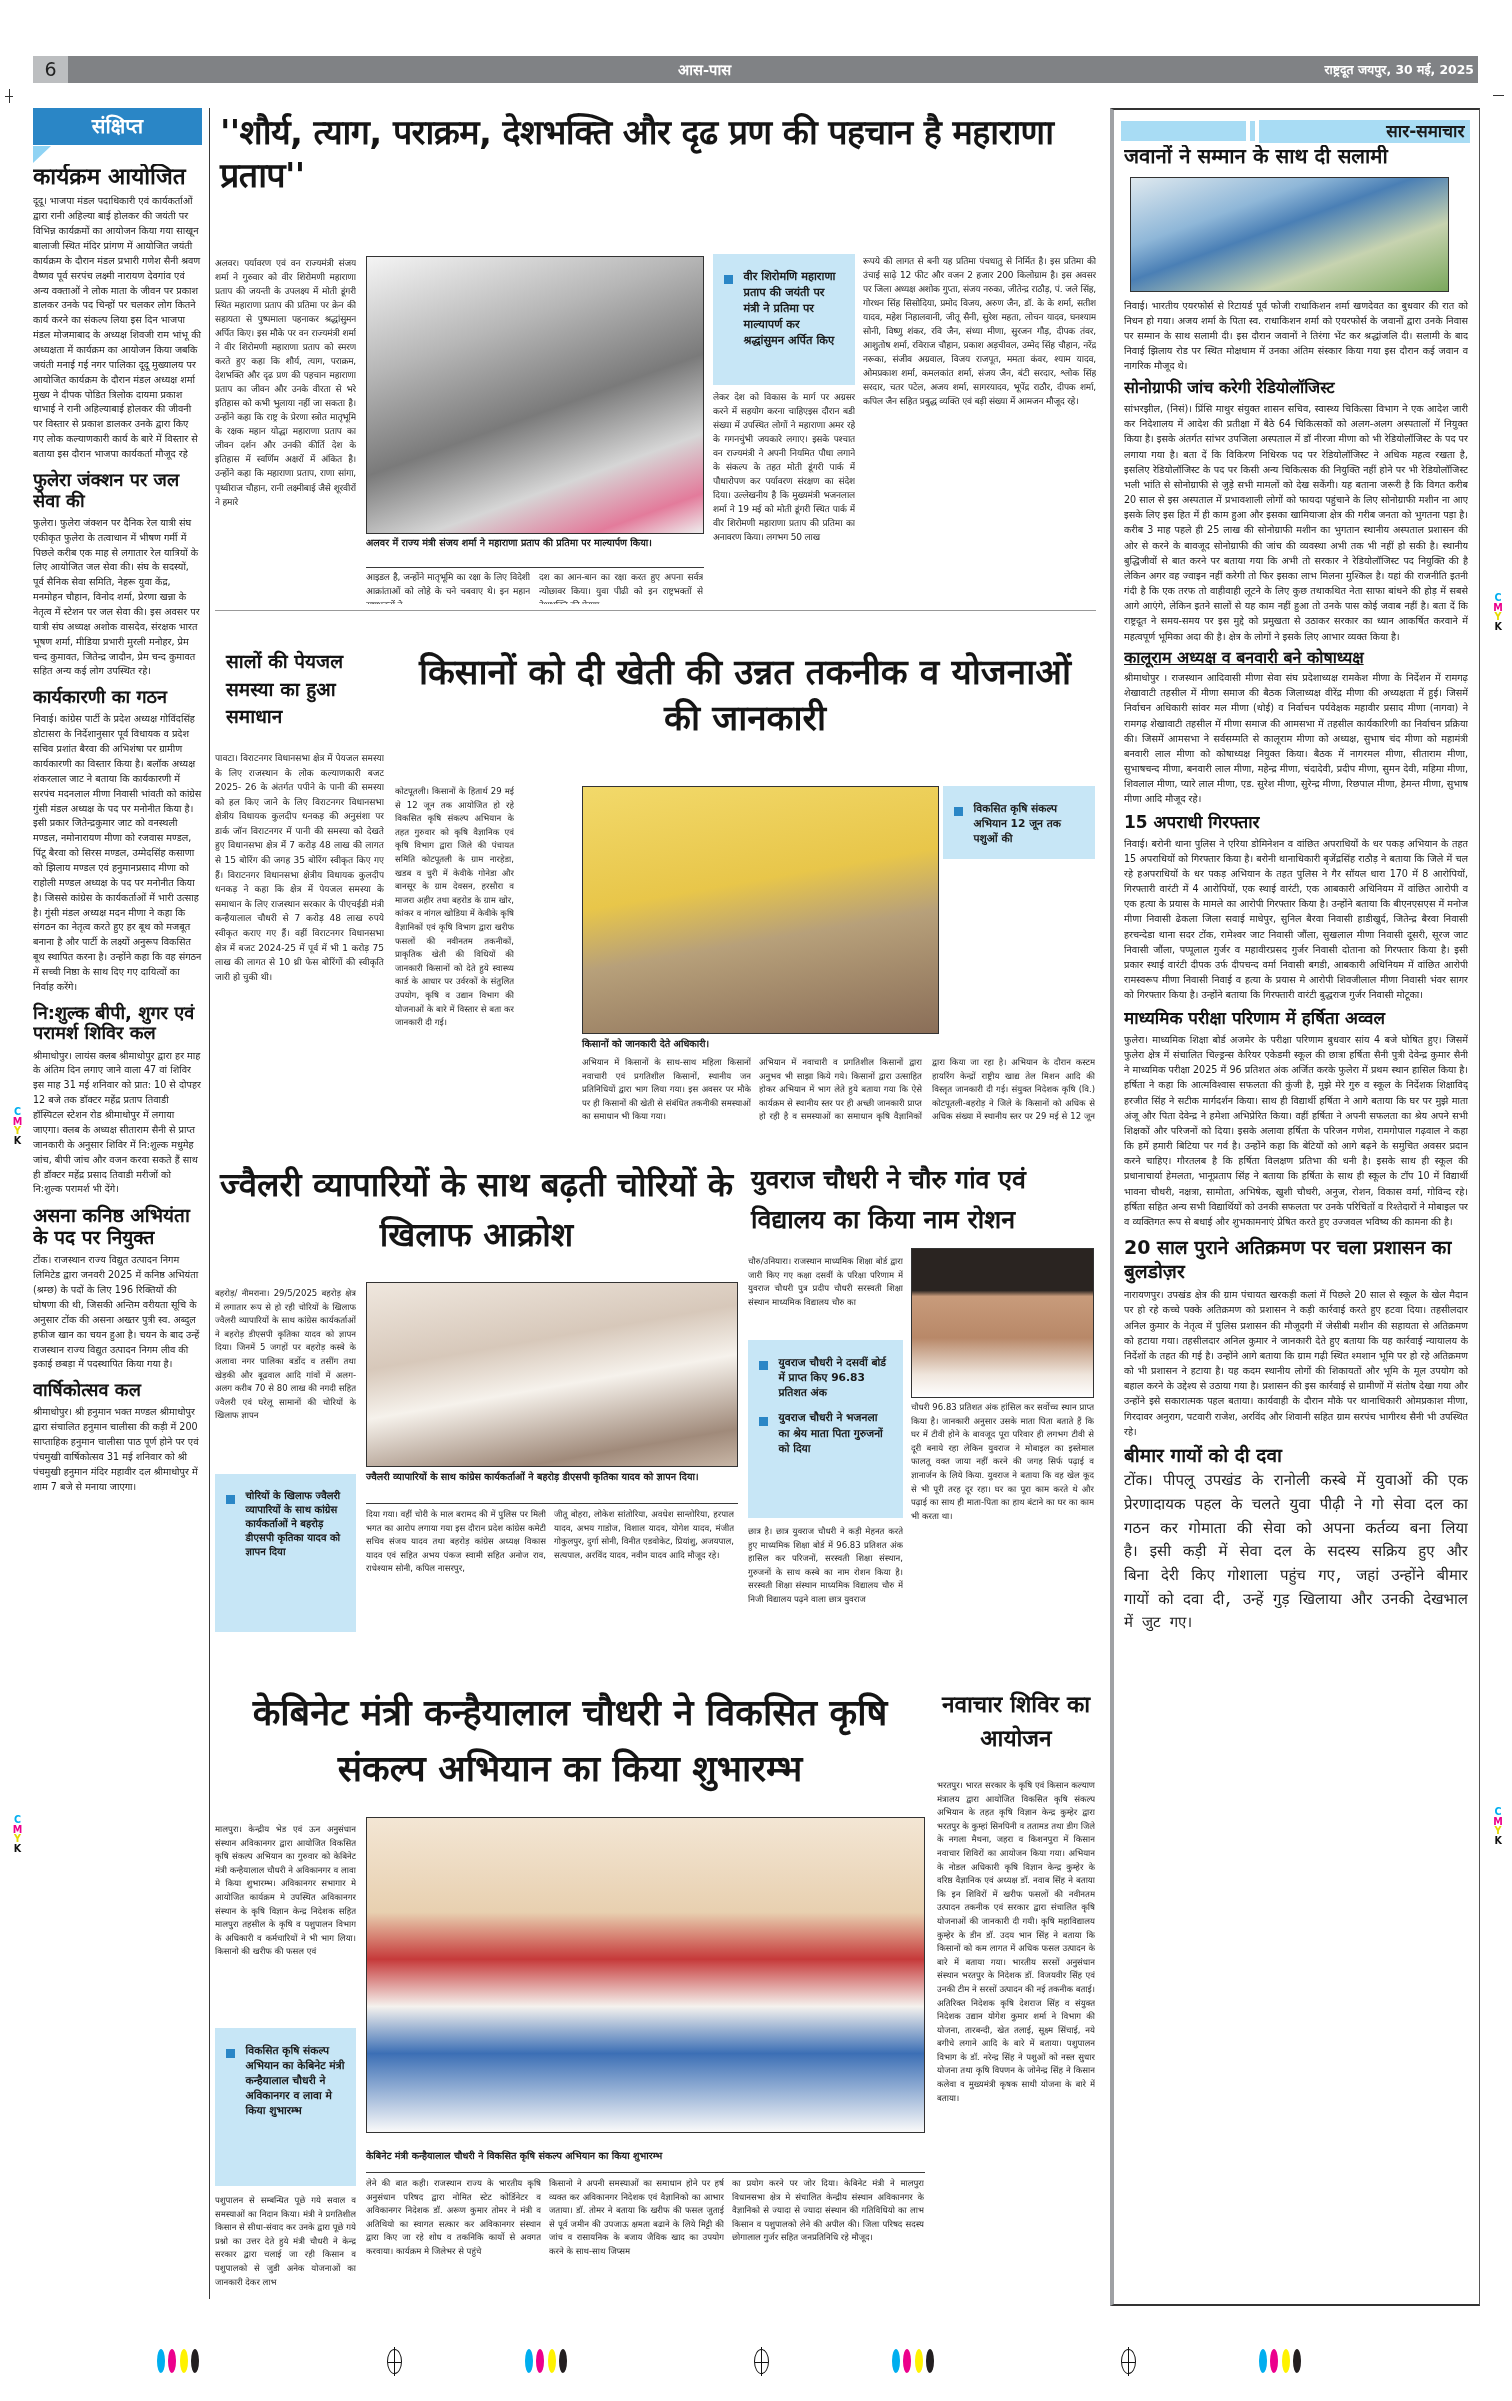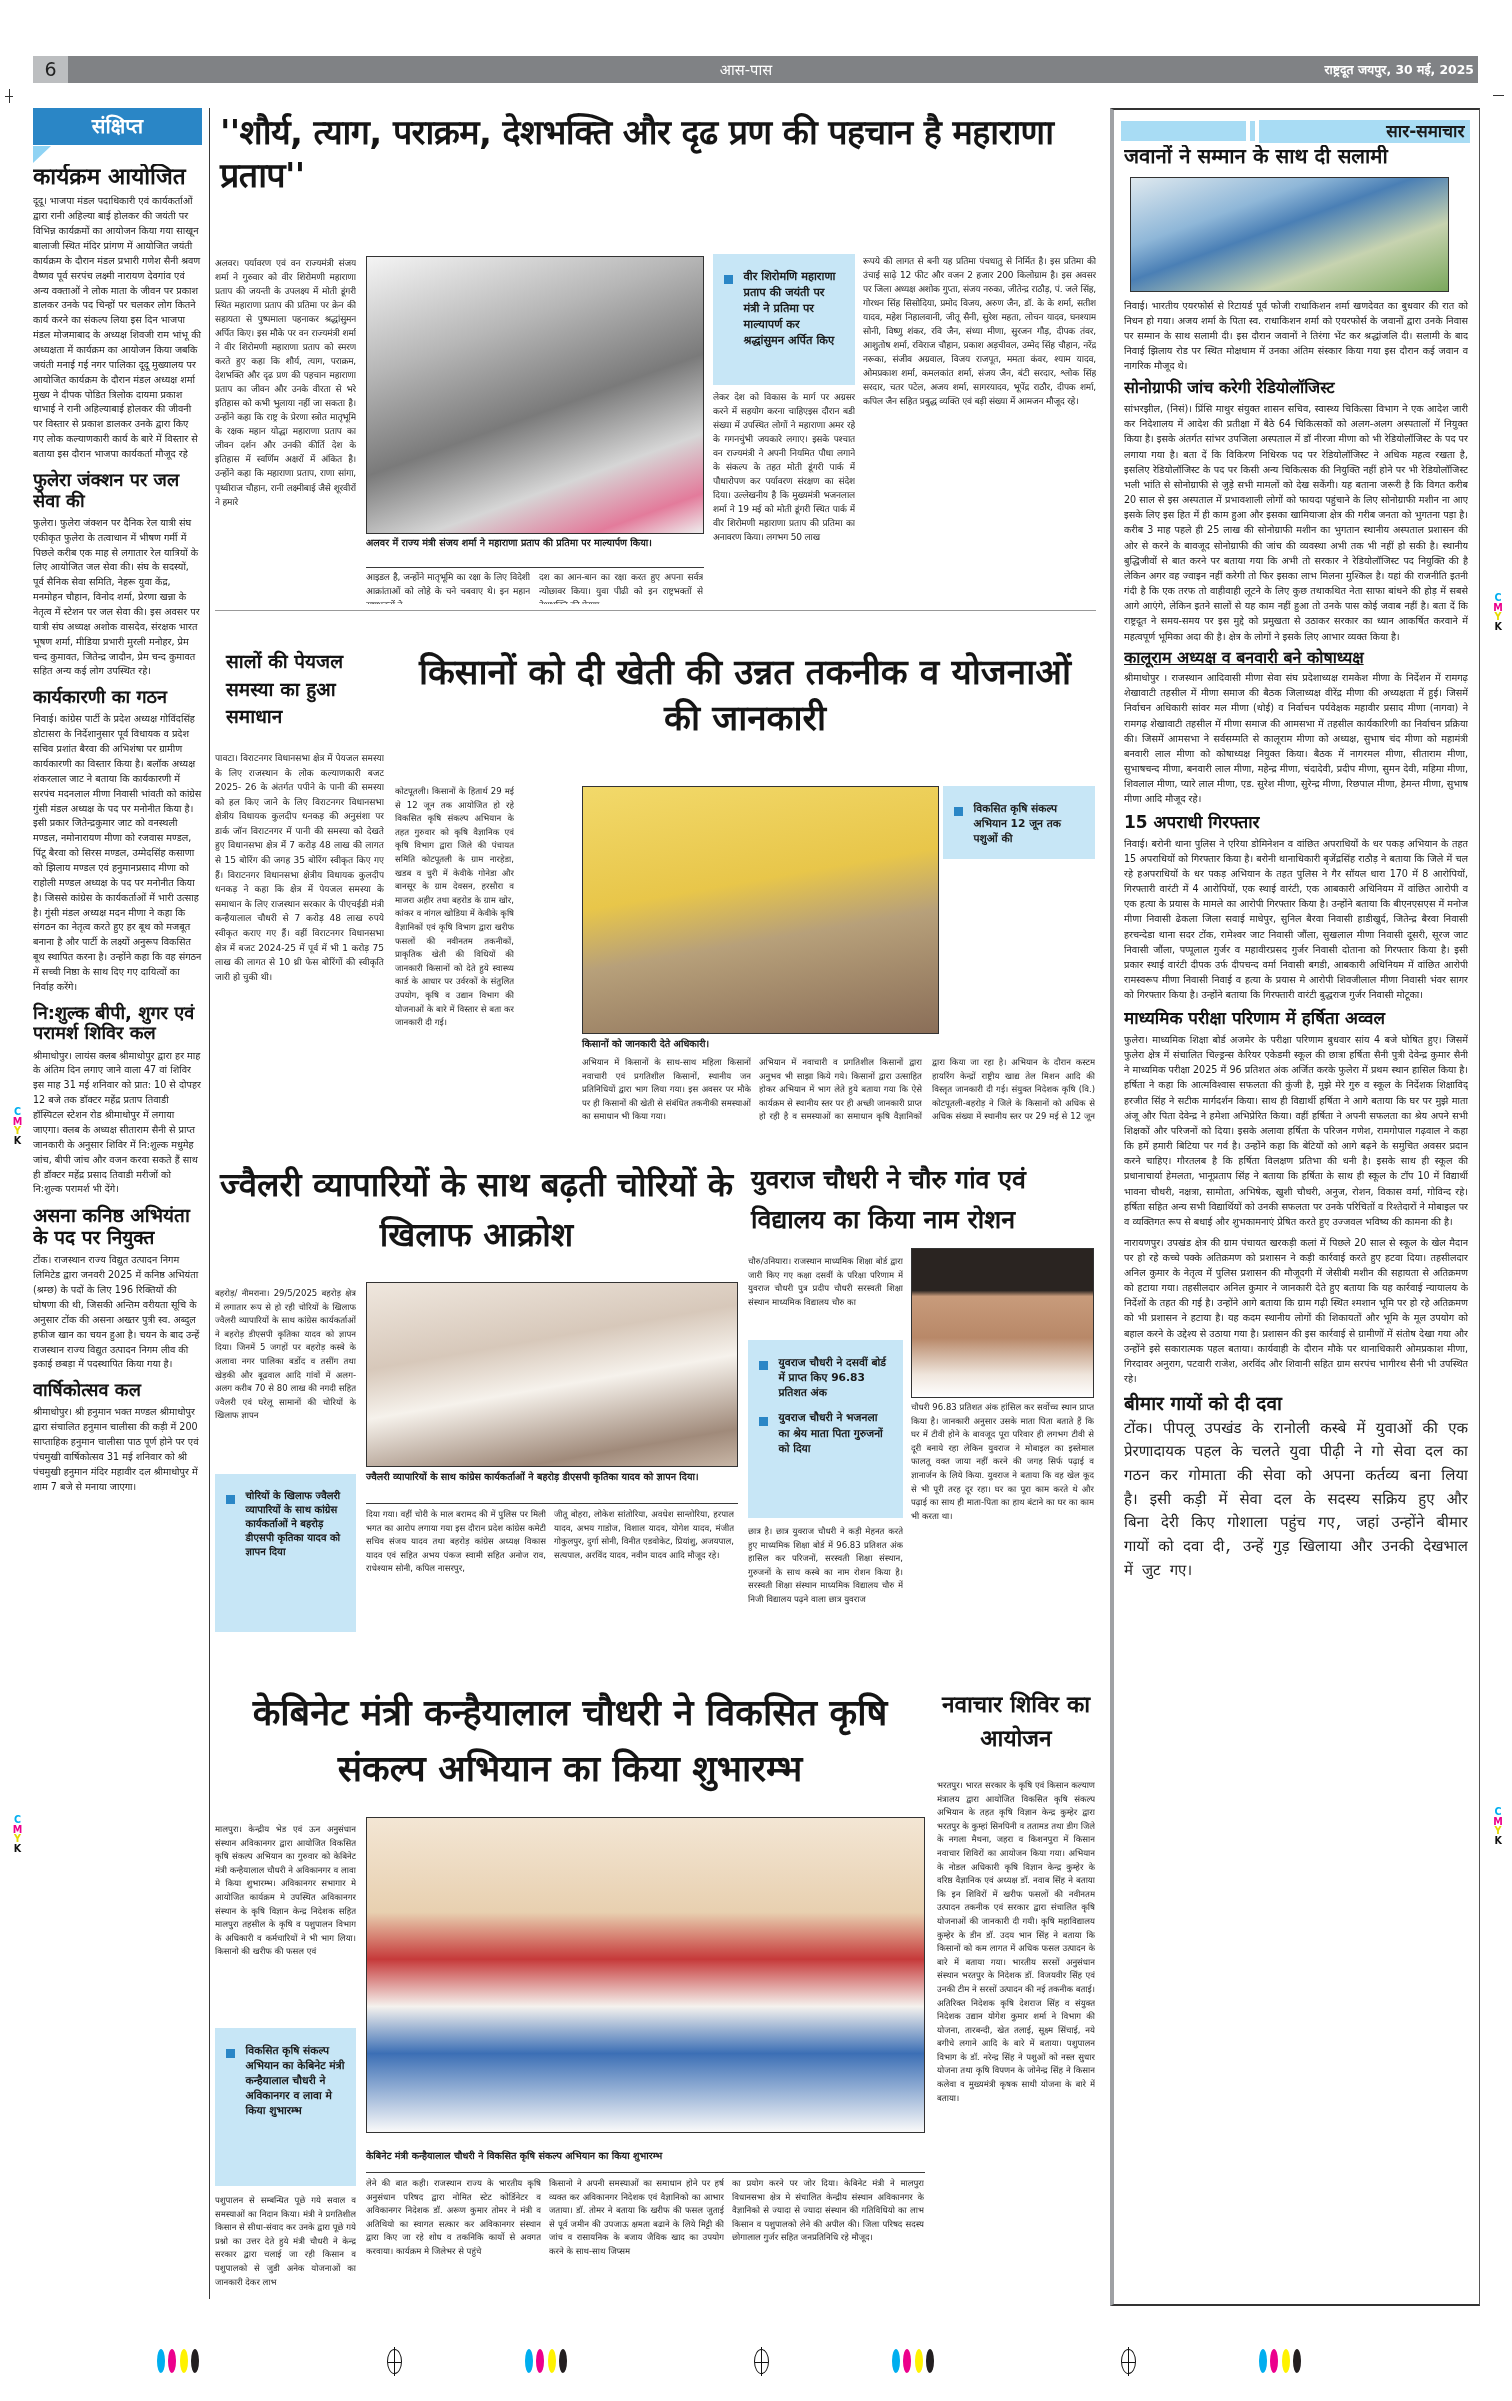--- a/index.html
+++ b/index.html
@@ -29,21 +29,21 @@
   .crosshair { position: absolute; width: 14.7px; height: 25px; border: 1.1px solid #111; border-radius: 50%; }
   .crosshair::before { content: ""; position: absolute; left: 50%; top: -3.4px; bottom: -3.4px; width: 0.6px; background: #111; }
   .crosshair::after { content: ""; position: absolute; top: 50%; left: 0; right: 0; height: 1.1px; background: #111; }
 </style>
 </head>
 <body>
 
 <div class="abs" style="left:33px;top:56px;width:1445px;height:27px;background:#808285;"></div>
 <div class="abs" style="left:33px;top:56px;width:35px;height:27px;background:#bcbec0;"></div>
 <div class="abs" style="left:33px;top:56px;width:35px;height:27px;font-size:19px;line-height:27px;text-align:center;color:#222;font-family:'DejaVu Sans',sans-serif;">6</div>
-<div class="abs" style="left:678px;top:56px;width:136px;height:27px;font-size:14.7px;font-weight:normal;line-height:27px;text-align:center;color:#fff;">आस-पास</div>
+<div class="abs" style="left:678px;top:56px;width:136px;height:27px;font-size:14.7px;font-weight:bold;line-height:27px;color:#fff;">आस-पास</div>
 <div class="abs" style="left:1231px;top:56px;width:243px;height:27px;font-size:12.4px;font-weight:bold;line-height:27px;text-align:right;color:#fff;">राष्ट्रदूत जयपुर, 30 मई, 2025</div>
 
 <div class="abs" style="left:4.5px;top:96px;width:8px;height:0.6px;background:#333;"></div>
 <div class="abs" style="left:8.5px;top:89px;width:0.6px;height:13.6px;background:#333;"></div>
 <div class="abs" style="left:1493px;top:95px;width:11.3px;height:0.6px;background:#333;"></div>
 
 <div class="abs" style="left:33px;top:108px;width:169px;height:37px;background:#2a86c6;"></div>
 <div class="abs" style="left:33px;top:108px;width:169px;height:37px;font-size:20.3px;font-weight:bold;color:#fff;text-align:center;line-height:37px;">संक्षिप्त</div>
 <div class="abs" style="left:33px;top:146px;width:0;height:0;border-left:18px solid #8fd3f4;border-bottom:17px solid transparent;"></div>
 <div class="vrule" style="left:209px;top:108px;height:2191px;"></div>
@@ -181,20 +181,21 @@
   </div>
   <div style="margin-top:5.6px;">
     <div class="hl" style="font-size:17px;margin-bottom:3.4px;">15 अपराधी गिरफ्तार</div>
     <div class="body-text" style="font-size:9.6px;line-height:1.58;">निवाई। बरोनी थाना पुलिस ने एरिया डोमिनेशन व वांछित अपराधियों के धर पकड़ अभियान के तहत 15 अपराधियों को गिरफ्तार किया है। बरोनी थानाधिकारी बृजेंद्रसिंह राठौड़ ने बताया कि जिले में चल रहे हअपराधियों के धर पकड़ अभियान के तहत पुलिस ने गैर सॉयल धारा 170 में 8 आरोपियों, गिरफ्तारी वारंटी में 4 आरोपियों, एक स्थाई वारंटी, एक आबकारी अधिनियम में वांछित आरोपी व एक हत्या के प्रयास के मामले का आरोपी गिरफ्तार किया है। उन्होंने बताया कि बीएनएसएस में मनोज मीणा निवासी ढेकला जिला सवाई माधेपुर, सुनिल बैरवा निवासी हाडीखुर्द, जितेन्द्र बैरवा निवासी हरचन्देडा थाना सदर टोंक, रामेश्वर जाट निवासी जौंला, सुखलाल मीणा निवासी दूसरी, सूरज जाट निवासी जौंला, पप्पूलाल गुर्जर व महावीरप्रसद गुर्जर निवासी दोताना को गिरफ्तार किया है। इसी प्रकार स्थाई वारंटी दीपक उर्फ दीपचन्द वर्मा निवासी बगडी, आबकारी अधिनियम में वांछित आरोपी रामस्वरूप मीणा निवासी निवाई व हत्या के प्रयास मे आरोपी शिवजीलाल मीणा निवासी भंवर सागर को गिरफ्तार किया है। उन्होंने बताया कि गिरफ्तारी वारंटी बुद्धराज गुर्जर निवासी मोटूका।</div>
   </div>
   <div style="margin-top:5.6px;">
     <div class="hl" style="font-size:17px;margin-bottom:4px;">माध्यमिक परीक्षा परिणाम में हर्षिता अव्वल</div>
     <div class="body-text" style="font-size:9.6px;line-height:1.58;">फुलेरा। माध्यमिक शिक्षा बोर्ड अजमेर के परीक्षा परिणाम बुधवार सांय 4 बजे घोषित हुए। जिसमें फुलेरा क्षेत्र में संचालित चिल्ड्रन्स केरियर एकेडमी स्कूल की छात्रा हर्षिता सैनी पुत्री देवेन्द्र कुमार सैनी ने माध्यमिक परीक्षा 2025 में 96 प्रतिशत अंक अर्जित करके फुलेरा में प्रथम स्थान हासिल किया है। हर्षिता ने कहा कि आत्मविश्वास सफलता की कुंजी है, मुझे मेरे गुरु व स्कूल के निर्देशक शिक्षाविद् हरजीत सिंह ने सटीक मार्गदर्शन किया। साथ ही विद्यार्थी हर्षिता ने आगे बताया कि घर पर मुझे माता अंजू और पिता देवेन्द्र ने हमेशा अभिप्रेरित किया। वहीं हर्षिता ने अपनी सफलता का श्रेय अपने सभी शिक्षकों और परिजनों को दिया। इसके अलावा हर्षिता के परिजन गणेश, रामगोपाल गढ़वाल ने कहा कि हमें हमारी बिटिया पर गर्व है। उन्होंने कहा कि बेटियों को आगे बढ़ने के समुचित अवसर प्रदान करने चाहिए। गौरतलब है कि हर्षिता विलक्षण प्रतिभा की धनी है। इसके साथ ही स्कूल की प्रधानाचार्या हेमलता, भानूप्रताप सिंह ने बताया कि हर्षिता के साथ ही स्कूल के टॉप 10 में विद्यार्थी भावना चौधरी, नक्षत्रा, सामोता, अभिषेक, खुशी चौधरी, अनुज, रोशन, विकास वर्मा, गोविन्द रहे। हर्षिता सहित अन्य सभी विद्यार्थियों को उनकी सफलता पर उनके परिचितों व रिश्तेदारों ने मोबाइल पर व व्यक्तिगत रूप से बधाई और शुभकामनाएं प्रेषित करते हुए उज्जवल भविष्य की कामना की है।</div>
   </div>
   <div style="margin-top:5.6px;">
+    <div class="hl" style="font-size:19px;margin-bottom:3.4px;line-height:1.3;">20 साल पुराने अतिक्रमण पर चला प्रशासन का बुलडोज़र</div>
     <div class="body-text" style="font-size:9.6px;line-height:1.58;">नारायणपुर। उपखंड क्षेत्र की ग्राम पंचायत खरकड़ी कलां में पिछले 20 साल से स्कूल के खेल मैदान पर हो रहे कच्चे पक्के अतिक्रमण को प्रशासन ने कड़ी कार्रवाई करते हुए हटवा दिया। तहसीलदार अनिल कुमार के नेतृत्व में पुलिस प्रशासन की मौजूदगी में जेसीबी मशीन की सहायता से अतिक्रमण को हटाया गया। तहसीलदार अनिल कुमार ने जानकारी देते हुए बताया कि यह कार्रवाई न्यायालय के निर्देशों के तहत की गई है। उन्होंने आगे बताया कि ग्राम गढ़ी स्थित श्मशान भूमि पर हो रहे अतिक्रमण को भी प्रशासन ने हटाया है। यह कदम स्थानीय लोगों की शिकायतों और भूमि के मूल उपयोग को बहाल करने के उद्देश्य से उठाया गया है। प्रशासन की इस कार्रवाई से ग्रामीणों में संतोष देखा गया और उन्होंने इसे सकारात्मक पहल बताया। कार्यवाही के दौरान मौके पर थानाधिकारी ओमप्रकाश मीणा, गिरदावर अनुराग, पटवारी राजेश, अरविंद और शिवानी सहित ग्राम सरपंच भागीरथ सैनी भी उपस्थित रहे।</div>
   </div>
   <div style="margin-top:5.6px;">
     <div class="hl" style="font-size:19px;margin-bottom:3.4px;">बीमार गायों को दी दवा</div>
     <div class="body-text" style="font-size:15px;line-height:1.58;font-family:Liberation Mono, monospace;">टोंक। पीपलू उपखंड के रानोली कस्बे में युवाओं की एक प्रेरणादायक पहल के चलते युवा पीढ़ी ने गो सेवा दल का गठन कर गोमाता की सेवा को अपना कर्तव्य बना लिया है। इसी कड़ी में सेवा दल के सदस्य सक्रिय हुए और बिना देरी किए गोशाला पहुंच गए, जहां उन्होंने बीमार गायों को दवा दी, उन्हें गुड़ खिलाया और उनकी देखभाल में जुट गए।</div>
   </div>
 </div>
 
 <div class="cmyk" style="left:1493px;top:593px;">
   <div style="color:#00aeef;">C</div>

